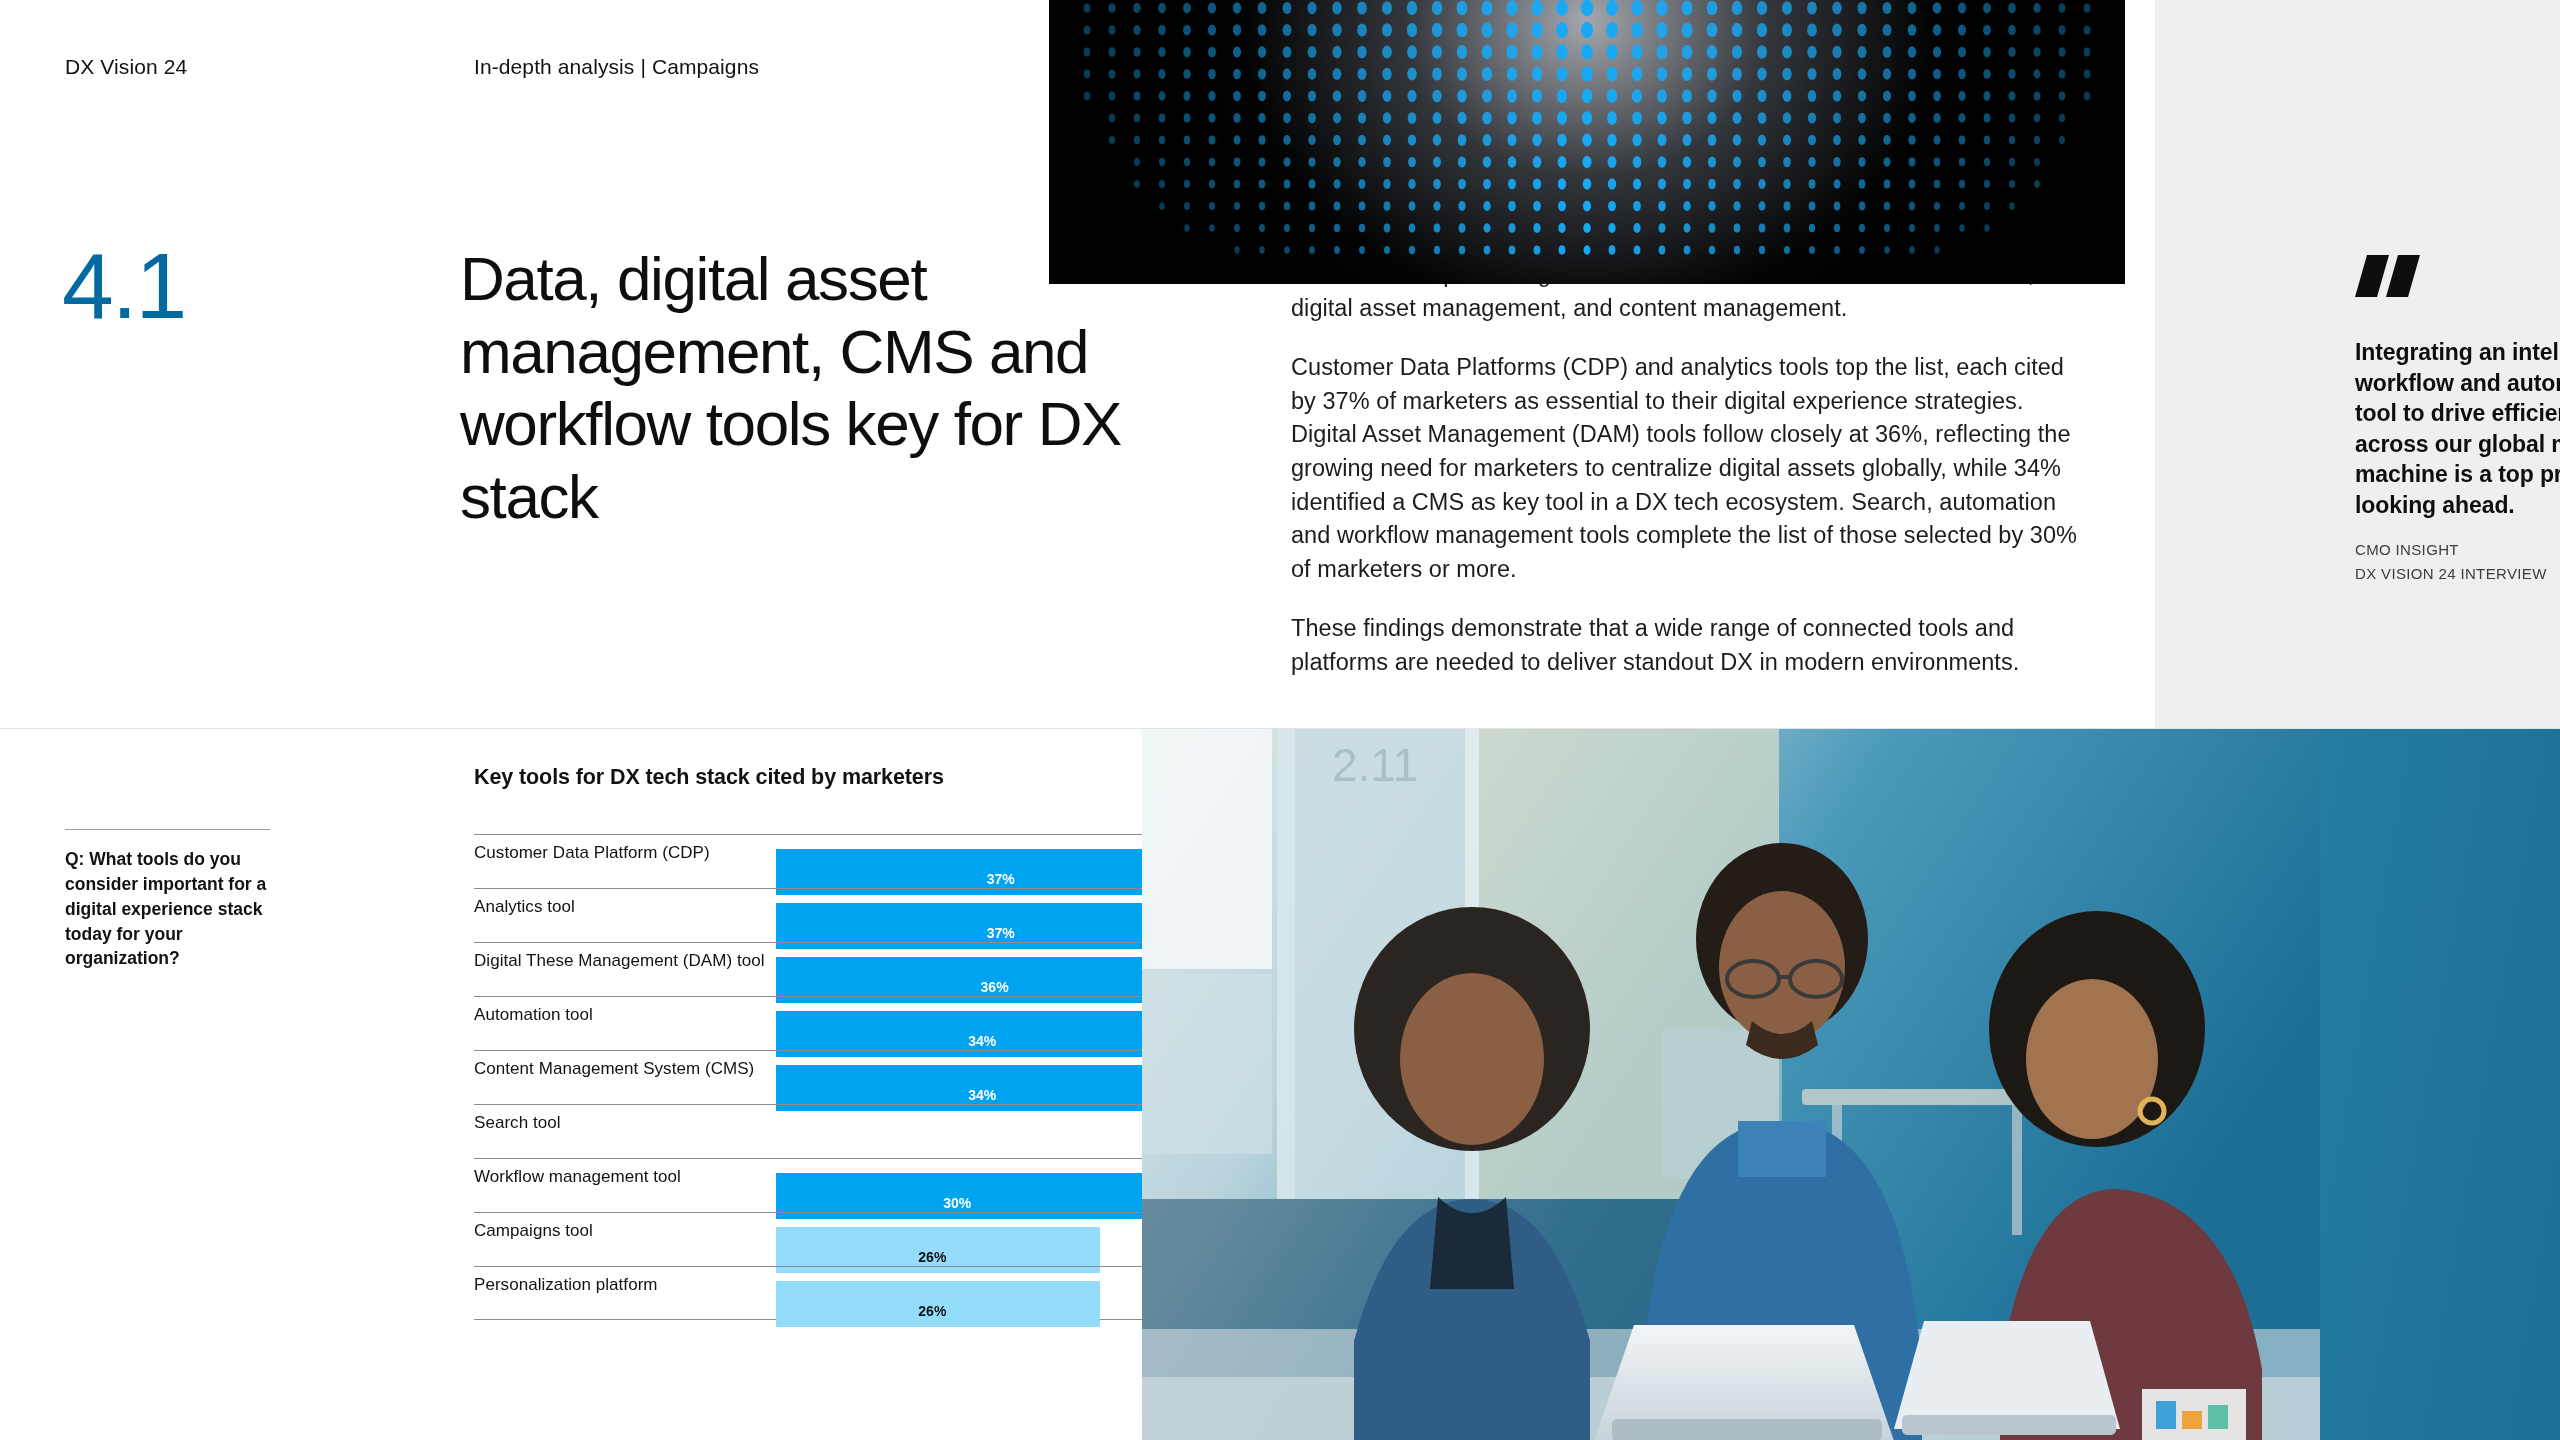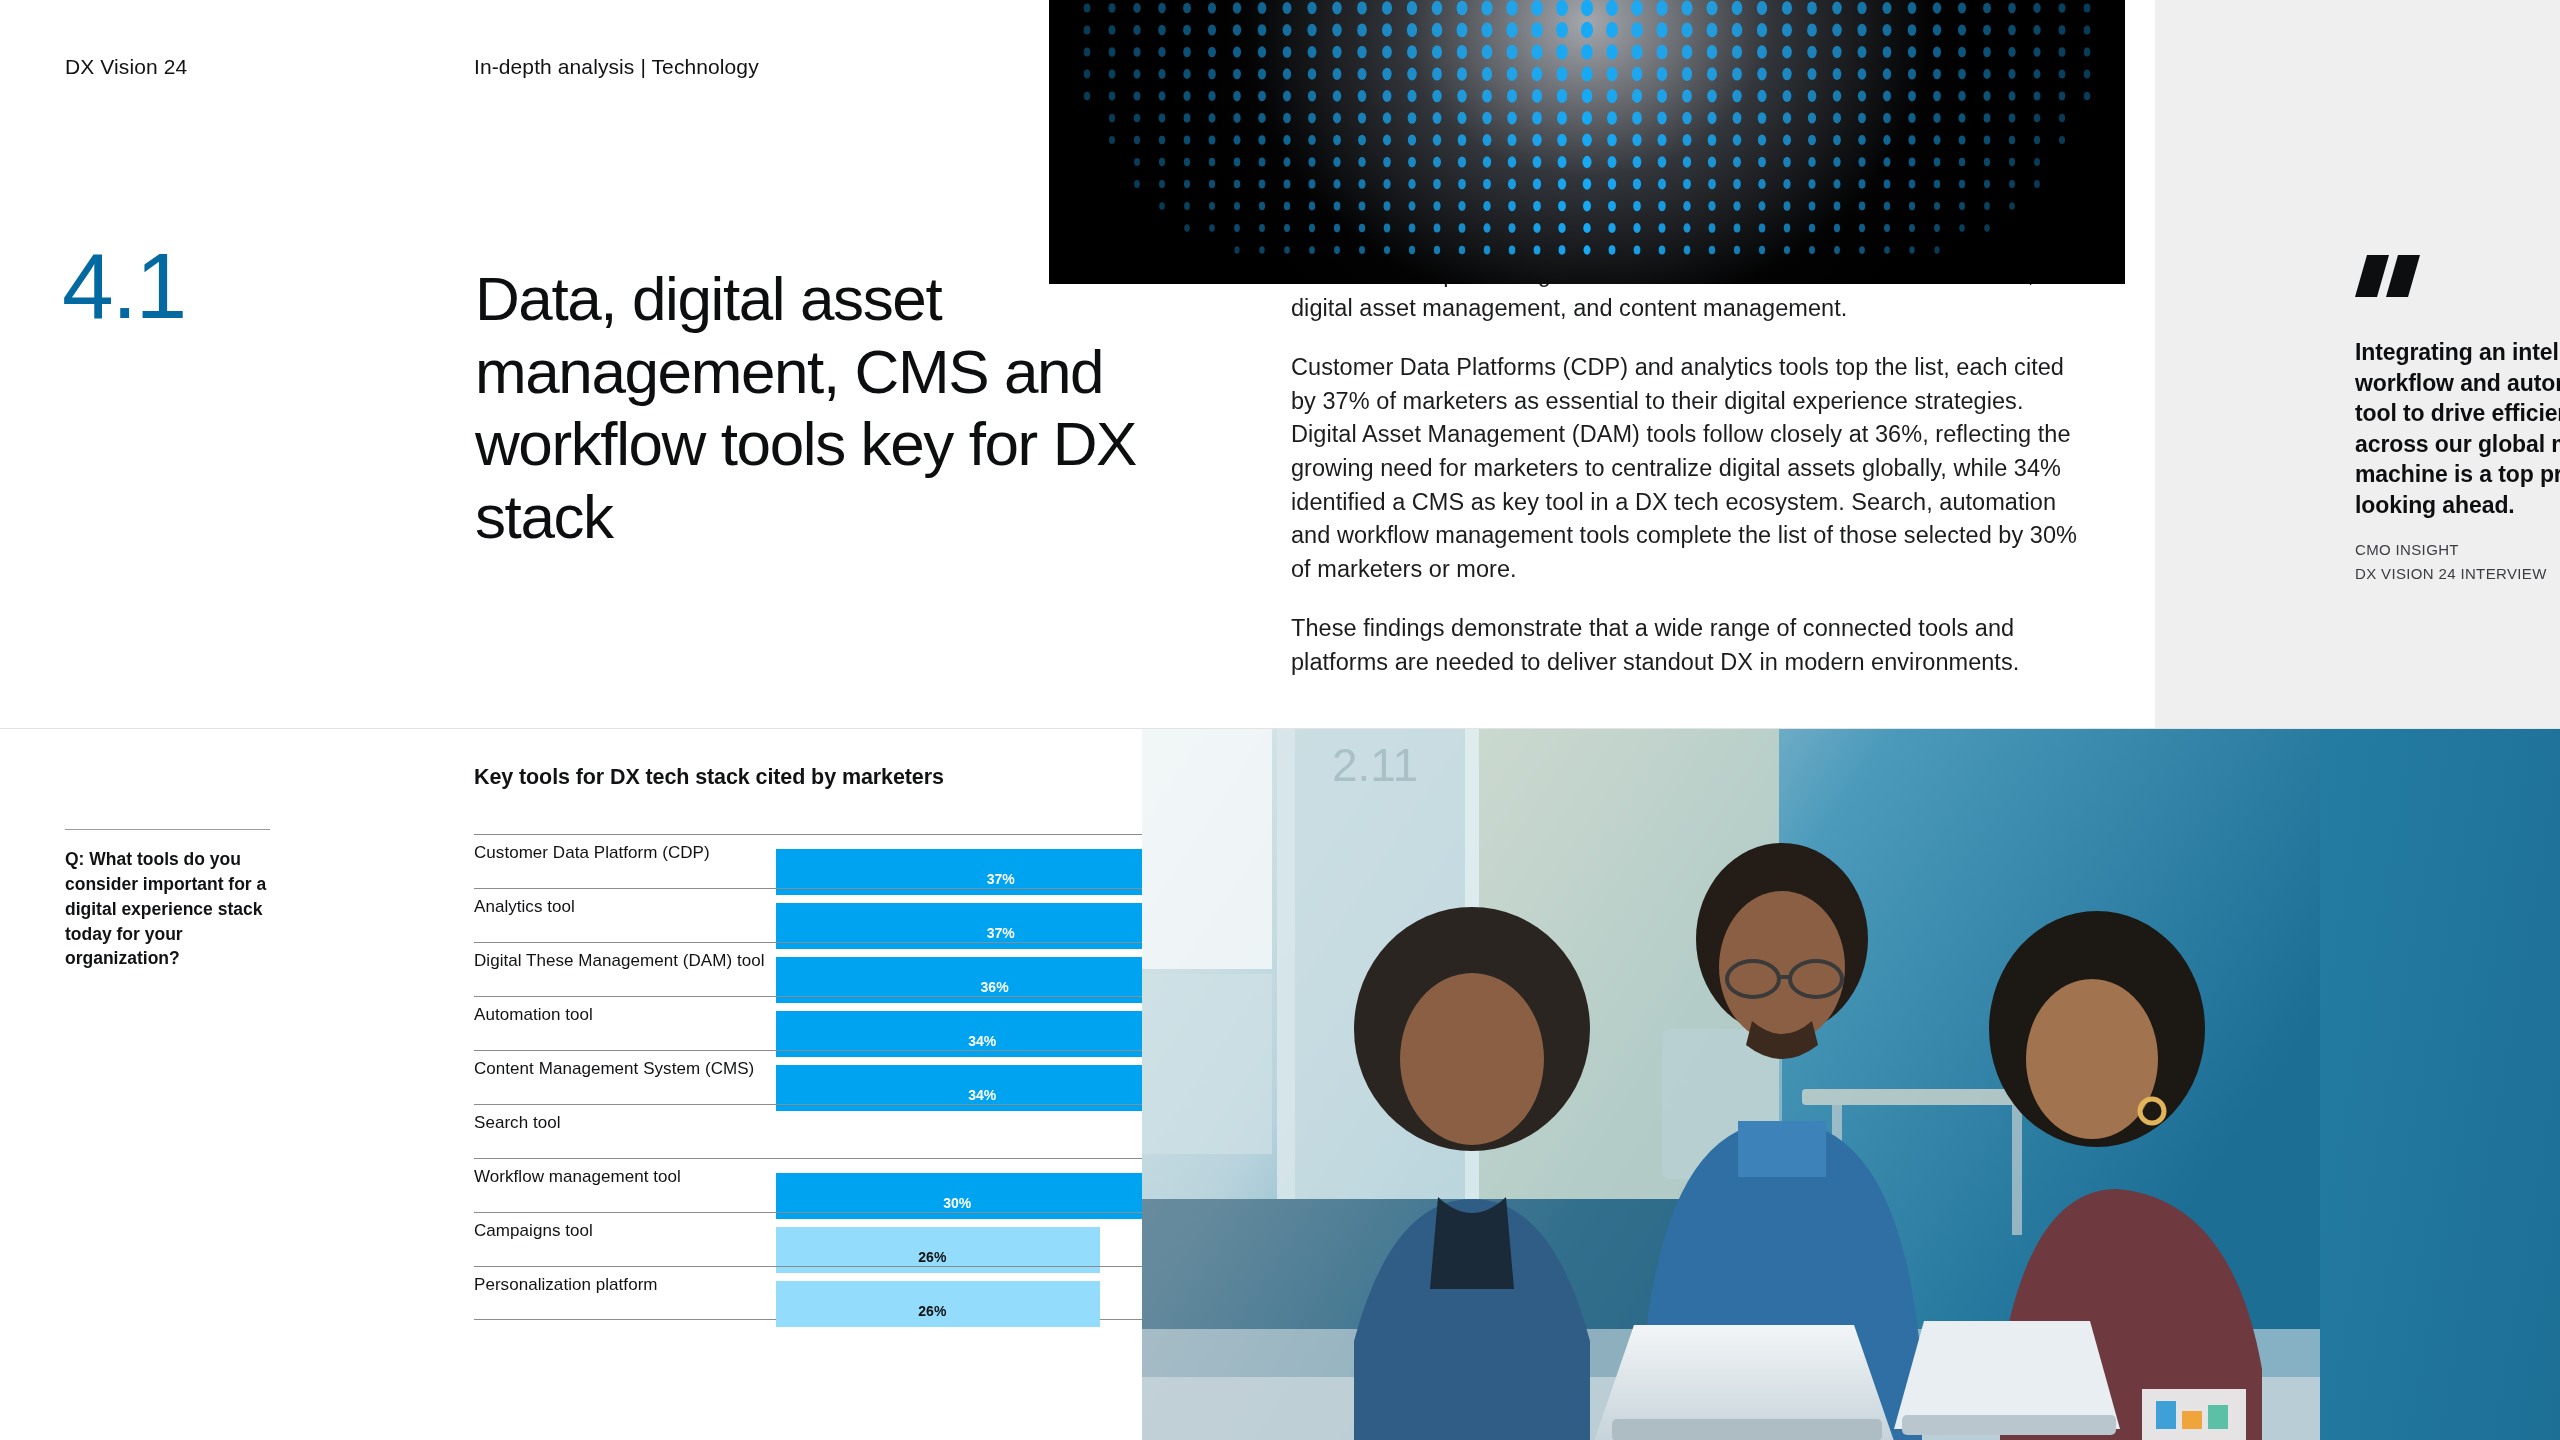--- a/index.html
+++ b/index.html
@@ -30,23 +30,23 @@
     font-size: 21px; letter-spacing: .1px; color: #111214;
   }
 
   .section-number {
     position: absolute; left: 62px; top: 240px;
     font-size: 93px; line-height: 1; font-weight: 400;
     letter-spacing: -2px; color: #0369a1;
   }
 
   .headline {
-    position: absolute; left: 475px; top: 243px; width: 700px;
+    position: absolute; left: 460px; top: 243px; width: 700px;
     font-size: 62px; line-height: 1.17; font-weight: 400;
-    letter-spacing: -1.4px; color: #0d0e10; margin-top: 20px;
+    letter-spacing: -1.4px; color: #0d0e10;
   }
 
   .bodycol {
     position: absolute; left: 1291px; top: 258px; width: 800px;
   }
   .bodycol p {
     font-size: 23.5px; line-height: 1.43; color: #1b1c1e;
     margin-bottom: 26px; letter-spacing: .05px;
   }
   .bodycol p:last-child { margin-bottom: 0; }
@@ -130,21 +130,21 @@
 </style>
 </head>
 <body>
 
 <div class="page">
 
   <div class="top-section">
 
     <div class="header-row">
       <div class="hdr-left">DX Vision 24</div>
-      <div class="hdr-mid">In-depth analysis | Technology</div>
+      <div class="hdr-mid">In-depth analysis | Campaigns</div>
     </div>
 
     <div class="section-number">4.1</div>
 
     <h1 class="headline">Data, digital asset management, CMS and workflow tools key for DX stack</h1>
 
     <div class="bodycol">
       <p>Marketers are prioritizing tools that enable better data-driven decisions, digital asset management, and content management.</p>
       <p>Customer Data Platforms (CDP) and analytics tools top the list, each cited by 37% of marketers as essential to their digital experience strategies. Digital Asset Management (DAM) tools follow closely at 36%, reflecting the growing need for marketers to centralize digital assets globally, while 34% identified a CMS as key tool in a DX tech ecosystem. Search, automation and workflow management tools complete the list of those selected by 30% of marketers or more.</p>
       <p>These findings demonstrate that a wide range of connected tools and platforms are needed to deliver standout DX in modern environments.</p>

